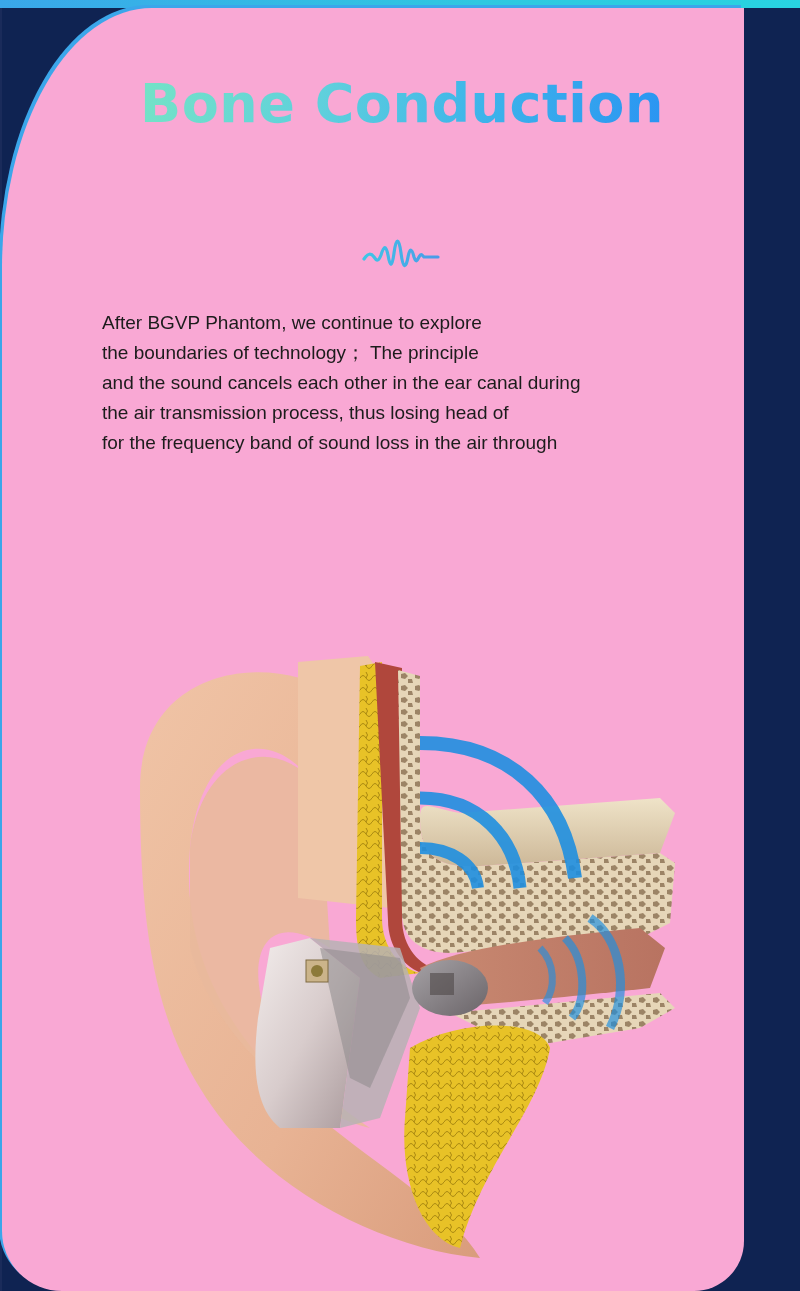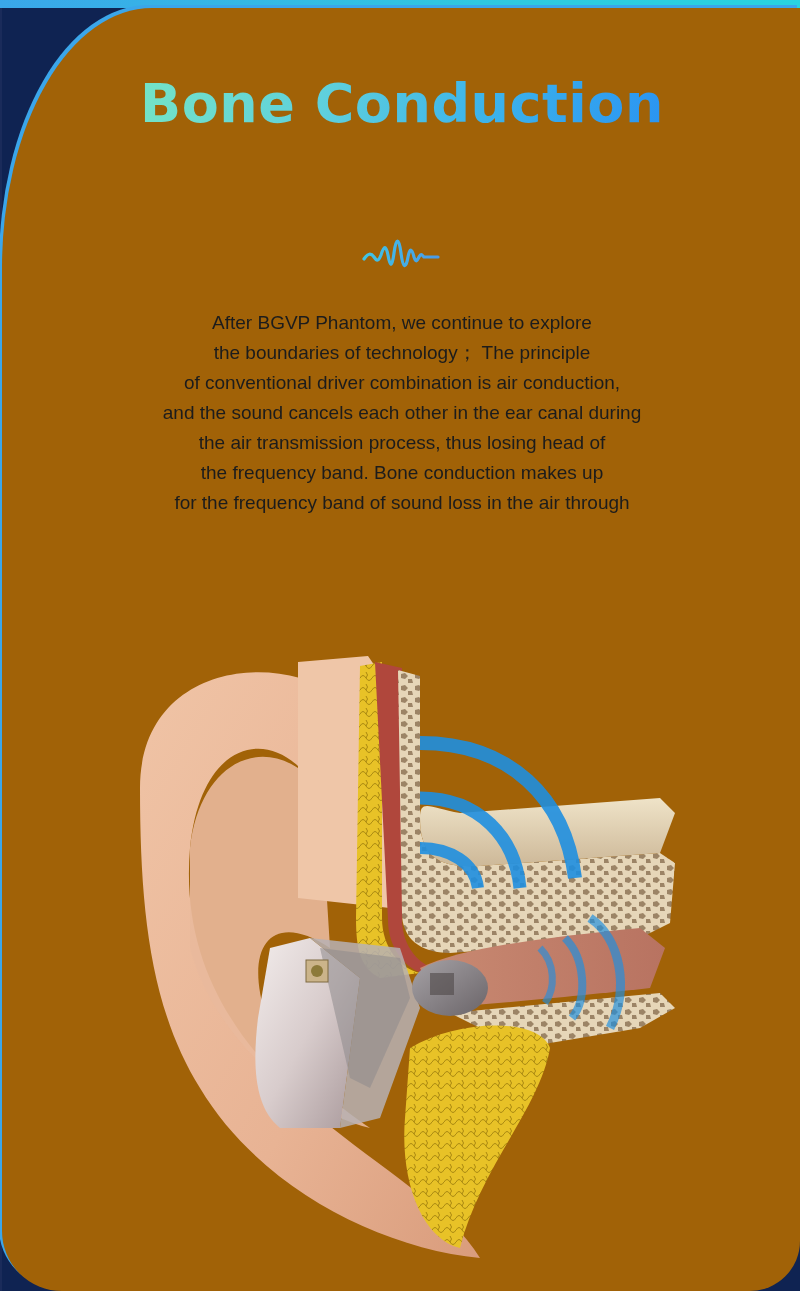--- a/index.html
+++ b/index.html
@@ -7,22 +7,22 @@
     width: 800px; height: 1291px; overflow: hidden;
     background: #0f2352;
     font-family: "Liberation Sans", sans-serif;
     position: relative;
   }
   .topbar {
     position: absolute; left: 0; top: 0; width: 800px; height: 8px;
     background: linear-gradient(90deg, #3aa7ea 0%, #2fc8e0 60%, #28d3e0 100%);
   }
   .panel {
-    position: absolute; left: 2px; top: 8px; width: 798px; height: 1283px;
-    background: #a16207;
+    position: absolute; left: 2px; top: 8px; width: 742px; height: 1283px;
+    background: #f9a8d4;
     border-top-left-radius: 150px 260px;
     border-bottom-left-radius: 60px 60px;
     border-bottom-right-radius: 50px 50px;
     box-shadow: -3px -3px 0 0 #3ba6ea;
     overflow: hidden;
   }
   .left-edge {
     position: absolute; left: 0; top: 0; width: 2px; height: 1291px; background: #1a2b5a;
   }
   .title {
@@ -37,21 +37,21 @@
     background: linear-gradient(100deg, #74e3c6 0%, #5fd0dc 35%, #3db4ea 65%, #2a94f2 100%);
     -webkit-background-clip: text; background-clip: text;
     color: transparent;
     text-shadow: none;
   }
   .wave {
     position: absolute; left: 360px; top: 225px; width: 80px; height: 40px;
   }
   .body-text {
     position: absolute; left: 100px; top: 300px; width: 600px;
-    text-align: center; color: #1c1c1c;
+    text-align: left; color: #1c1c1c;
     font-size: 19px; line-height: 30px;
   }
   .body-text div { white-space: nowrap; }
 </style>
 </head>
 <body>
 
 <div class="left-edge"></div>
 <div class="topbar"></div>
 
@@ -67,24 +67,22 @@
         <stop offset="0" stop-color="#3fc6e6"></stop>
         <stop offset="1" stop-color="#4a9ae8"></stop>
       </linearGradient>
     </defs>
     <path d="M2 26 C6 20 9 20 12 24 C14 27 16 30 19 22 C22 12 24 12 26 22 C28 34 30 36 32 20 C34 4 37 4 39 20 C41 36 44 36 46 24 C48 14 50 16 52 24 C54 30 55 28 57 24 C59 20 60 22 62 24 L76 24" fill="none" stroke="url(#wg)" stroke-width="3.2" stroke-linecap="round" stroke-linejoin="round"></path>
   </svg>
 
   <div class="body-text">
     <div>After BGVP Phantom, we continue to explore</div>
     <div>the boundaries of technology； The principle</div>
-    <div>of conventional driver combination is air conduction,</div>
     <div>and the sound cancels each other in the ear canal during</div>
     <div>the air transmission process, thus losing head of</div>
-    <div>the frequency band. Bone conduction makes up</div>
     <div>for the frequency band of sound loss in the air through</div>
   </div>
 
   <svg style="position:absolute; left:118px; top:640px;" width="570" height="620" viewBox="0 0 570 620">
     <defs>
       <linearGradient id="skin" x1="0" x2="1" y1="0" y2="1">
         <stop offset="0" stop-color="#f0c4a6"></stop>
         <stop offset="0.6" stop-color="#e8b394"></stop>
         <stop offset="1" stop-color="#d99c7c"></stop>
       </linearGradient>

